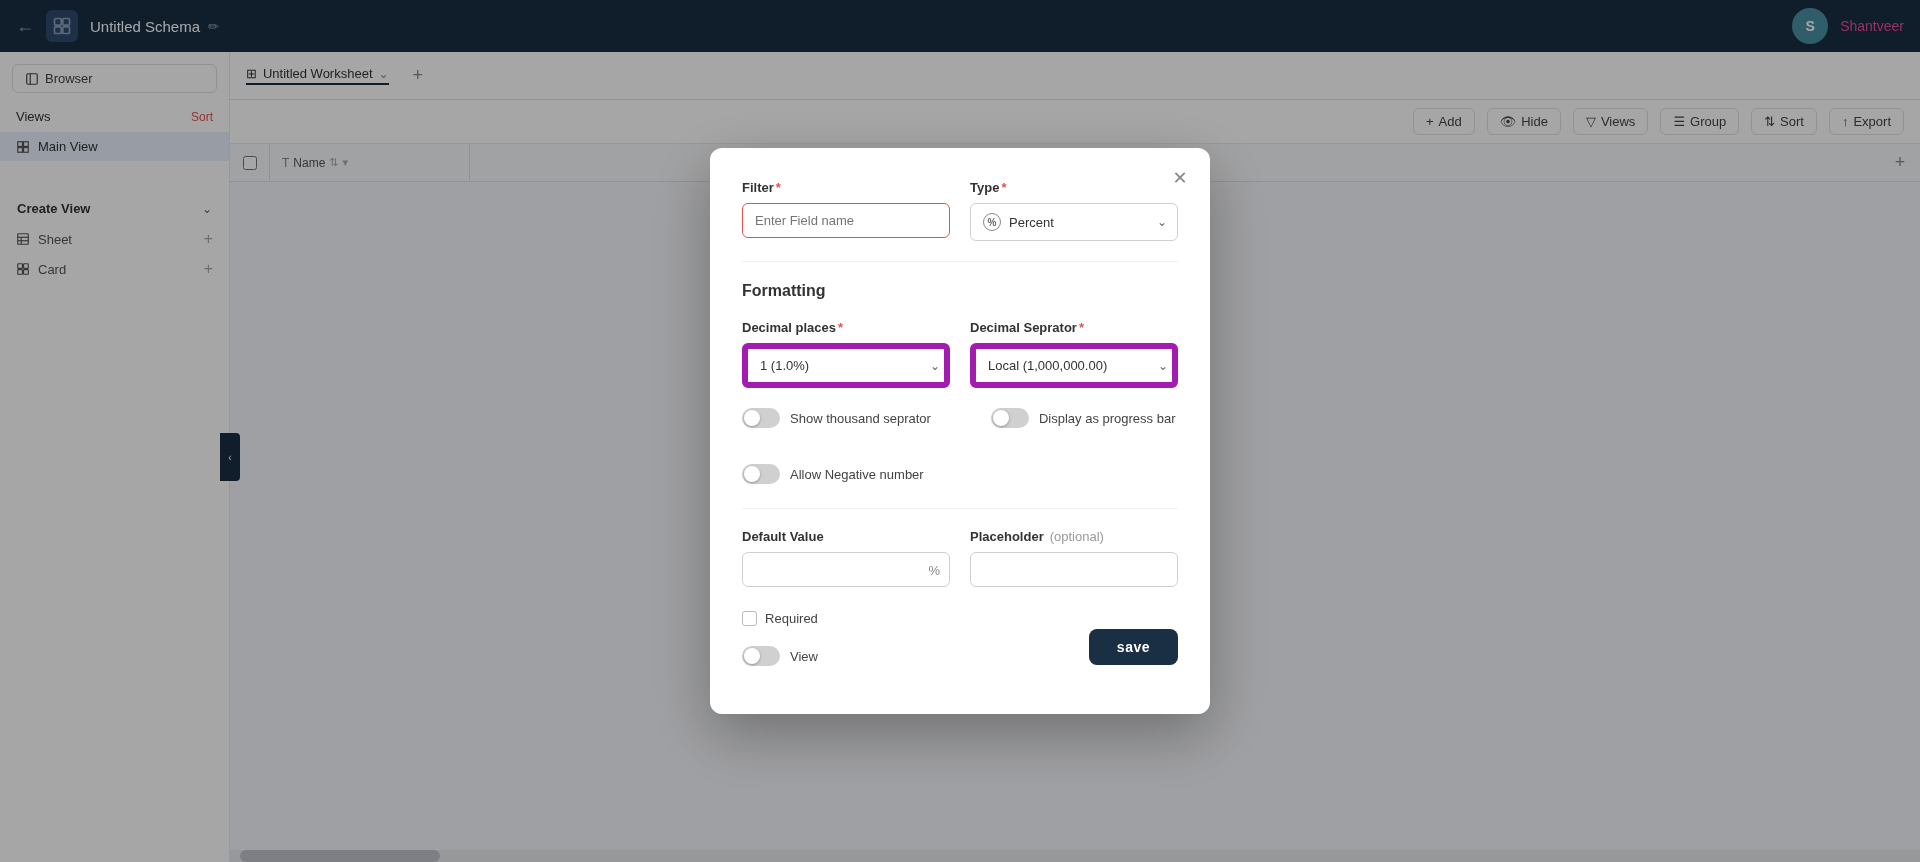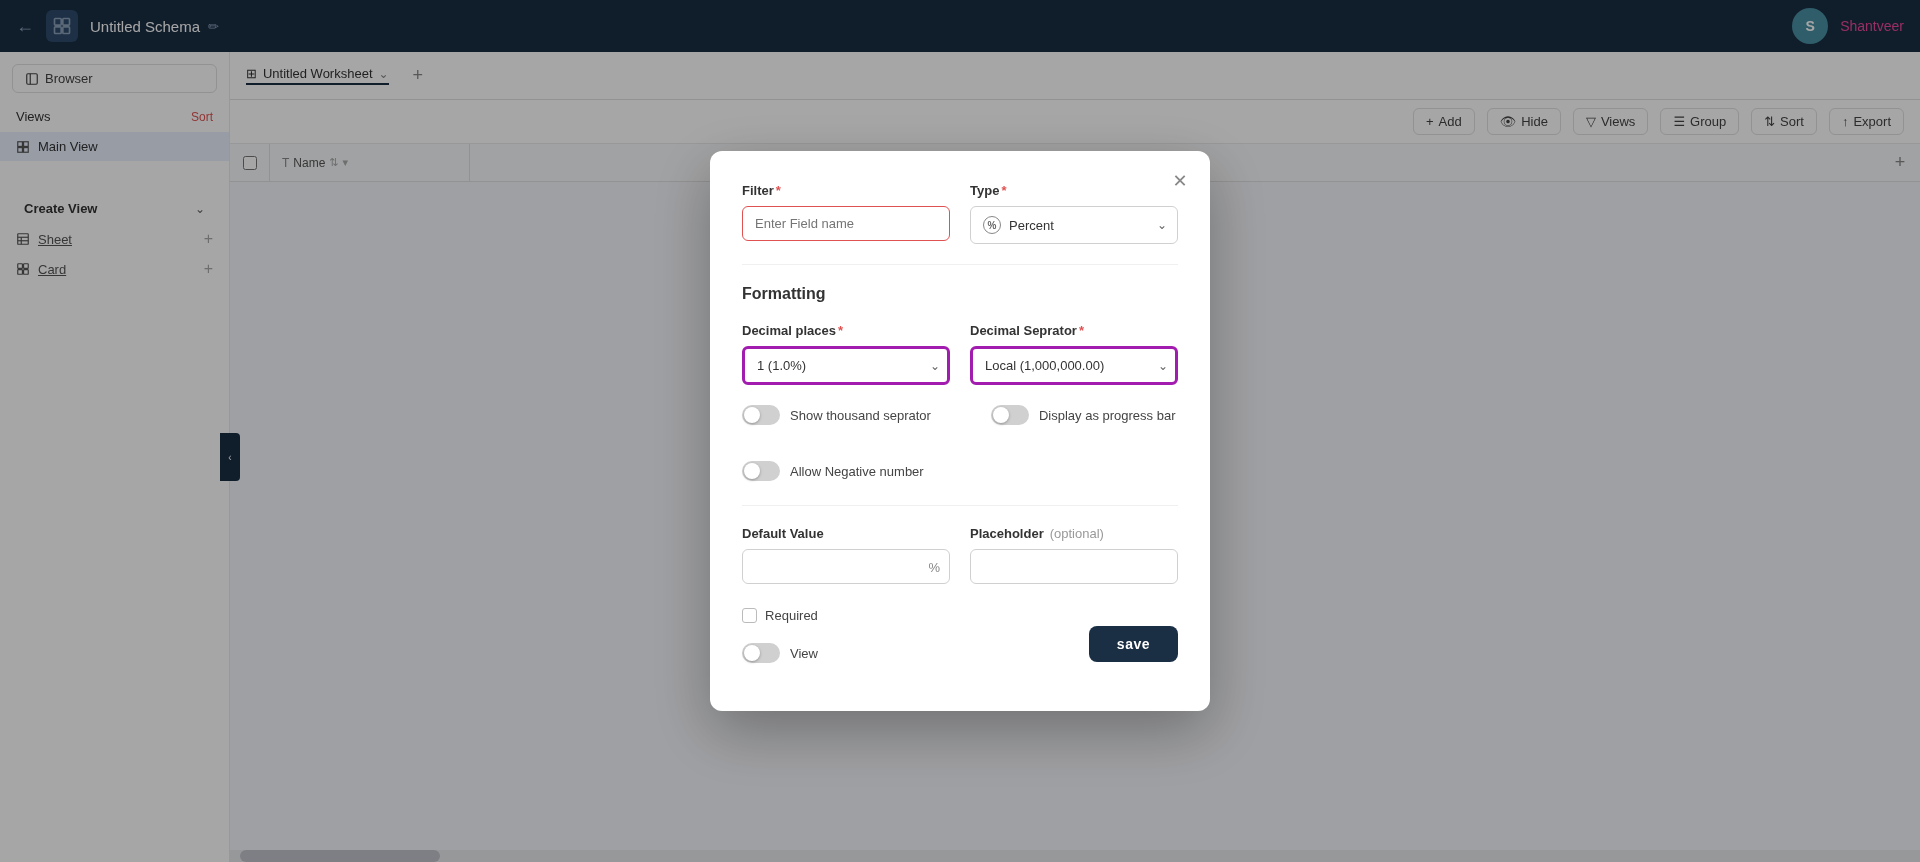--- a/index.html
+++ b/index.html
@@ -86,32 +86,32 @@
     .sidebar-view-item {
       padding: 7px 16px;
       display: flex; align-items: center; gap: 8px;
       font-size: 13px;
       color: #333;
       cursor: pointer;
       background: #e8f0fe;
     }
     .sidebar-view-item svg { width: 14px; height: 14px; color: #555; }
     .sidebar-create-view {
-      padding: 16px 24px 8px;
+      padding: 16px 17px 8px;
       display: flex; align-items: center; justify-content: space-between;
     }
     .sidebar-create-label { font-size: 13px; font-weight: 600; color: #333; }
     .sidebar-chevron { font-size: 12px; color: #666; }
     .sidebar-create-item {
       padding: 6px 16px;
       display: flex; align-items: center; justify-content: space-between;
       font-size: 13px; color: #555;
       cursor: pointer;
     }
-    .sidebar-create-item-left { display: flex; align-items: center; gap: 8px; text-decoration: underline; }
+    .sidebar-create-item-left { display: flex; align-items: center; gap: 8px; }
     .sidebar-plus { color: #aaa; font-size: 16px; }
 
     
     .main-content {
       flex: 1;
       display: flex;
       flex-direction: column;
       background: #f5f6fa;
       position: relative;
     }
@@ -248,21 +248,21 @@
       font-size: 13px; color: #333;
       outline: none;
     }
     .field-input.error-border { border-color: #e05252; }
     .select-wrapper {
       position: relative;
     }
     .select-wrapper select {
       width: 100%;
       padding: 9px 12px;
-      border: 3px solid #a21caf;
+      border: 6px solid #a21caf;
       border-radius: 6px;
       font-size: 13px;
       appearance: none;
       background: white;
       cursor: pointer;
       outline: none;
       color: #333;
     }
     .select-arrow {
       position: absolute;

